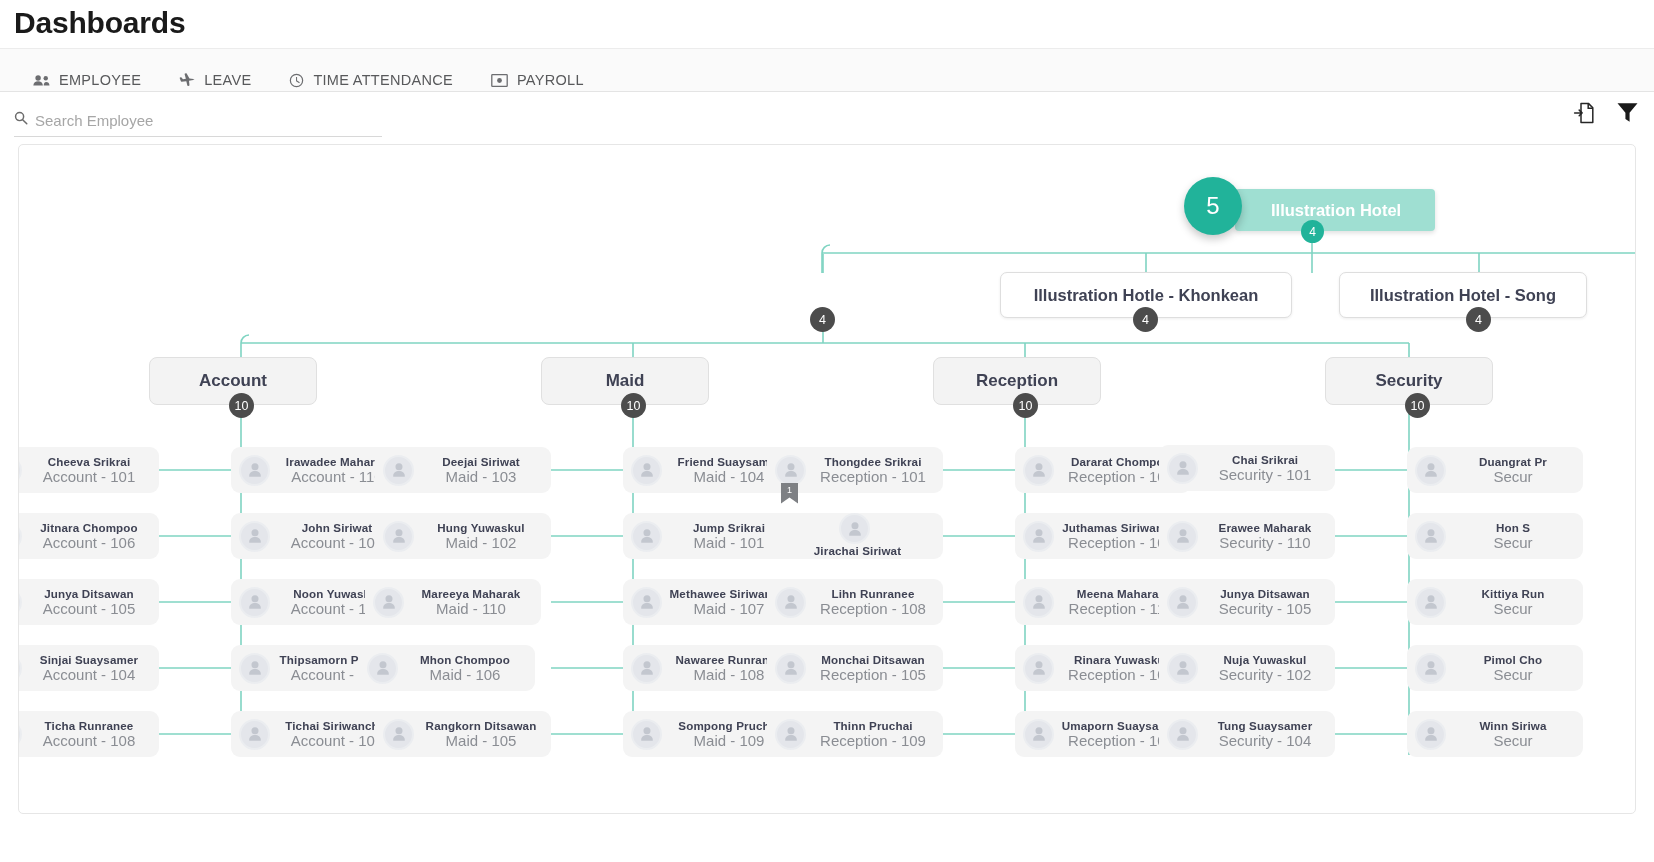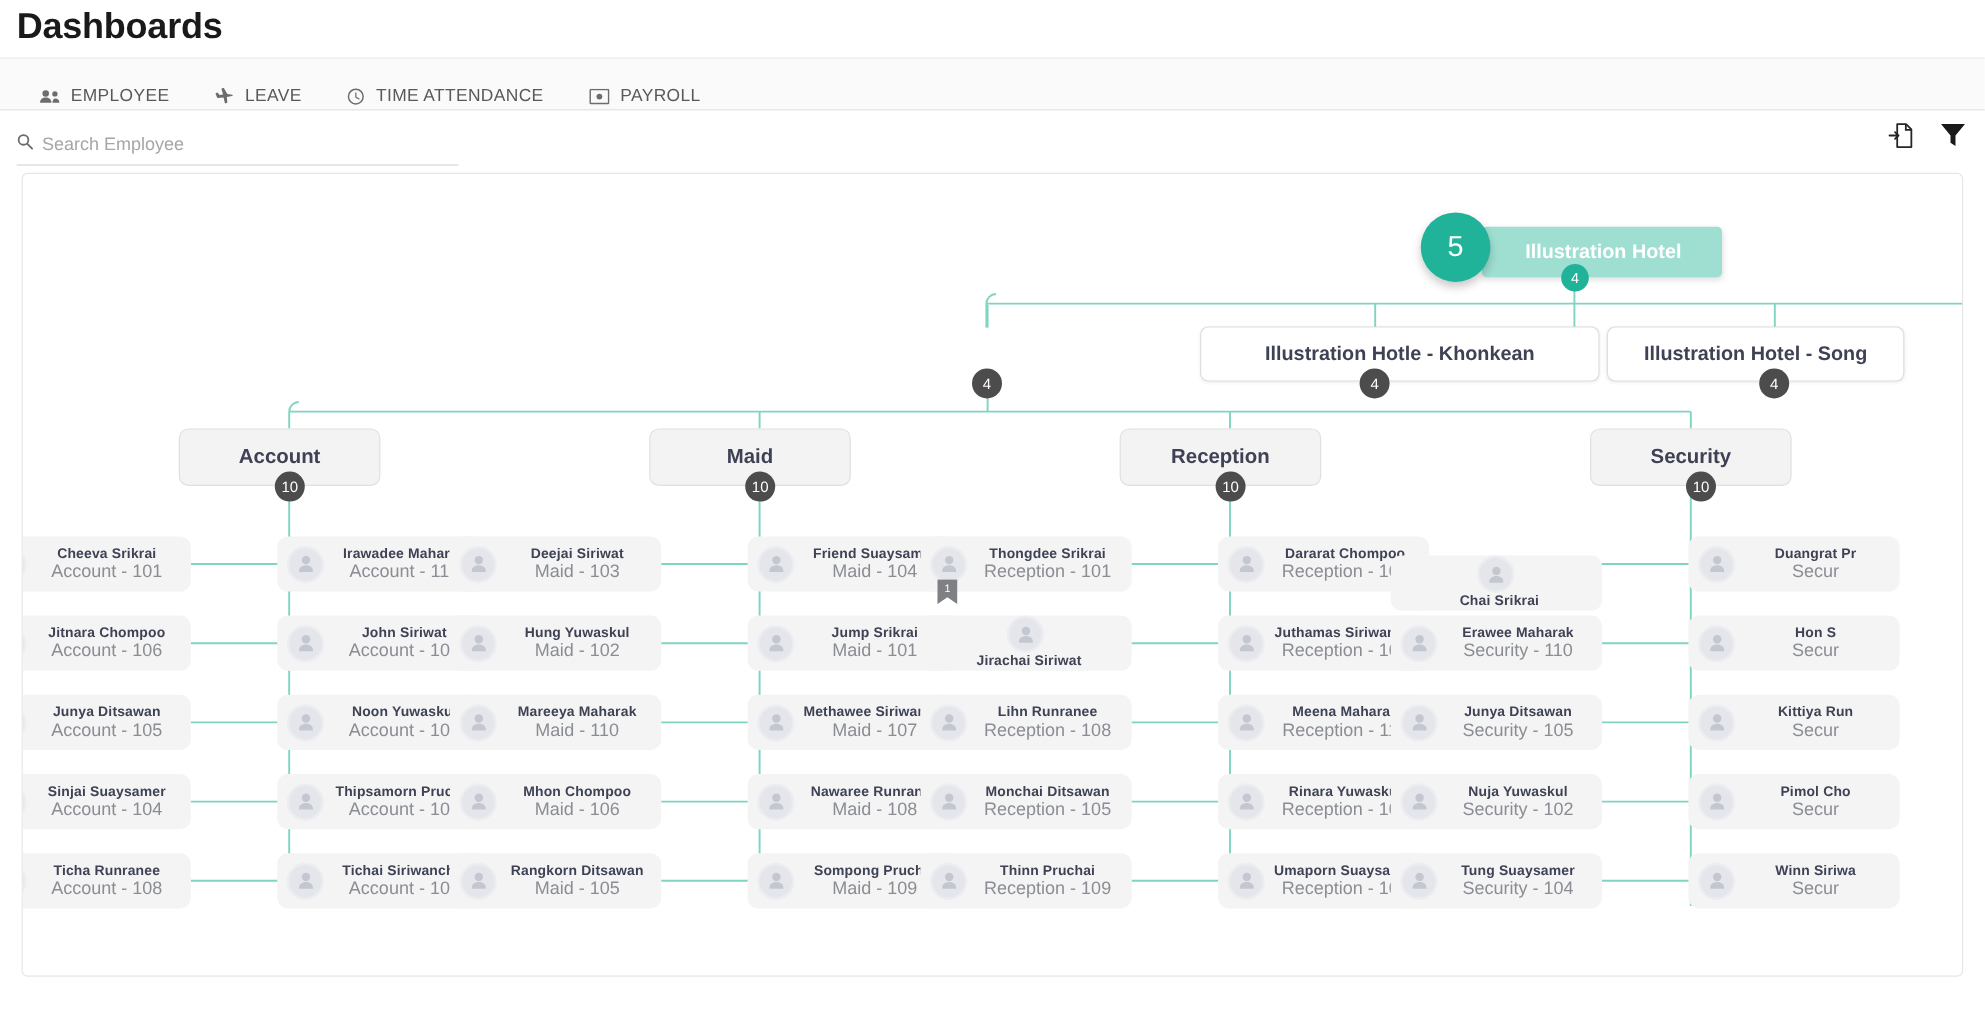--- a/index.html
+++ b/index.html
@@ -367,21 +367,21 @@
     </svg>
 
     <div class="root-box">
       <span class="root-label">Illustration Hotel</span>
     </div>
     <div class="root-circle">5</div>
     <div class="badge-teal" style="left:1282px; top:75px;">4</div>
 
     <div class="badge-dark" style="left:791px; top:162px;">4</div>
 
-    <div class="branch-box" style="left:981px; top:127px; width:333px;">
+    <div class="branch-box" style="left:981px; top:127px; width:292px;">
       <span class="branch-label">Illustration Hotle - Khonkean</span>
     </div>
     <div class="badge-dark" style="left:1114px; top:162px;">4</div>
 
     <div class="branch-box" style="left:1320px; top:127px; width:248px;">
       <span class="branch-label">Illustration Hotel - Song</span>
     </div>
     <div class="badge-dark" style="left:1447px; top:162px;">4</div>
 
     <div class="dept-box" style="left:130px; top:212px;">
@@ -517,33 +517,33 @@
             <svg width="18" height="18" viewBox="0 0 20 20" fill="#c3c7cf">
               <circle cx="10" cy="6.4" r="3.9"></circle>
               <path d="M10 11.2c-3.6 0-6.4 2.1-6.4 4.9v1.3h12.8v-1.3c0-2.8-2.8-4.9-6.4-4.9z"></path>
             </svg>
           </div>
           <div class="emp-txt">
             <div class="emp-name">Hung Yuwaskul</div>
             <div class="emp-sub">Maid - 102</div>
           </div>
         </div>
-        <div class="emp-card" style="left: 356px; top: 434px;">
+        <div class="emp-card" style="left: 346px; top: 434px;">
           <div class="emp-av">
             <svg width="18" height="18" viewBox="0 0 20 20" fill="#c3c7cf">
               <circle cx="10" cy="6.4" r="3.9"></circle>
               <path d="M10 11.2c-3.6 0-6.4 2.1-6.4 4.9v1.3h12.8v-1.3c0-2.8-2.8-4.9-6.4-4.9z"></path>
             </svg>
           </div>
           <div class="emp-txt">
             <div class="emp-name">Mareeya Maharak</div>
             <div class="emp-sub">Maid - 110</div>
           </div>
         </div>
-        <div class="emp-card" style="left: 356px; top: 500px;">
+        <div class="emp-card" style="left: 340px; top: 500px;">
           <div class="emp-av">
             <svg width="18" height="18" viewBox="0 0 20 20" fill="#c3c7cf">
               <circle cx="10" cy="6.4" r="3.9"></circle>
               <path d="M10 11.2c-3.6 0-6.4 2.1-6.4 4.9v1.3h12.8v-1.3c0-2.8-2.8-4.9-6.4-4.9z"></path>
             </svg>
           </div>
           <div class="emp-txt">
             <div class="emp-name">Mhon Chompoo</div>
             <div class="emp-sub">Maid - 106</div>
           </div>
@@ -734,21 +734,21 @@
             <svg width="18" height="18" viewBox="0 0 20 20" fill="#c3c7cf">
               <circle cx="10" cy="6.4" r="3.9"></circle>
               <path d="M10 11.2c-3.6 0-6.4 2.1-6.4 4.9v1.3h12.8v-1.3c0-2.8-2.8-4.9-6.4-4.9z"></path>
             </svg>
           </div>
           <div class="emp-txt">
             <div class="emp-name">Umaporn Suaysamer</div>
             <div class="emp-sub">Reception - 104</div>
           </div>
         </div>
-        <div class="emp-card" style="left: 1140px; top: 318px; flex-direction: column;">
+        <div class="emp-card" style="left: 1140px; top: 300px;">
           <div class="emp-av">
             <svg width="18" height="18" viewBox="0 0 20 20" fill="#c3c7cf">
               <circle cx="10" cy="6.4" r="3.9"></circle>
               <path d="M10 11.2c-3.6 0-6.4 2.1-6.4 4.9v1.3h12.8v-1.3c0-2.8-2.8-4.9-6.4-4.9z"></path>
             </svg>
           </div>
           <div class="emp-txt">
             <div class="emp-name">Chai Srikrai</div>
             <div class="emp-sub">Security - 101</div>
           </div>

